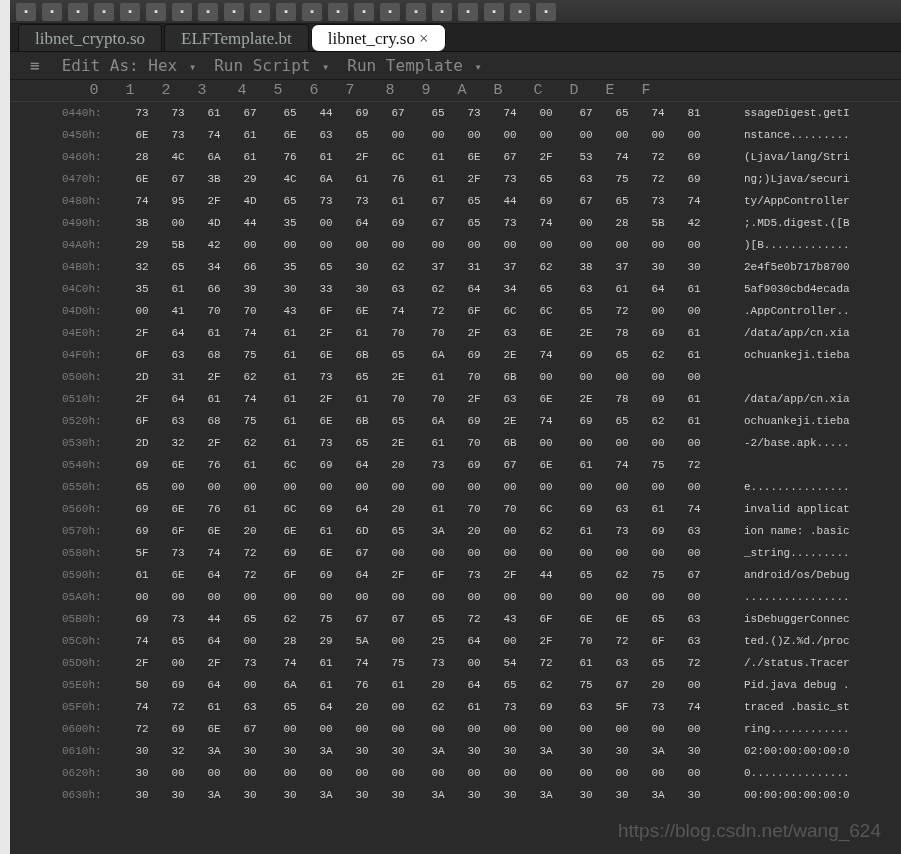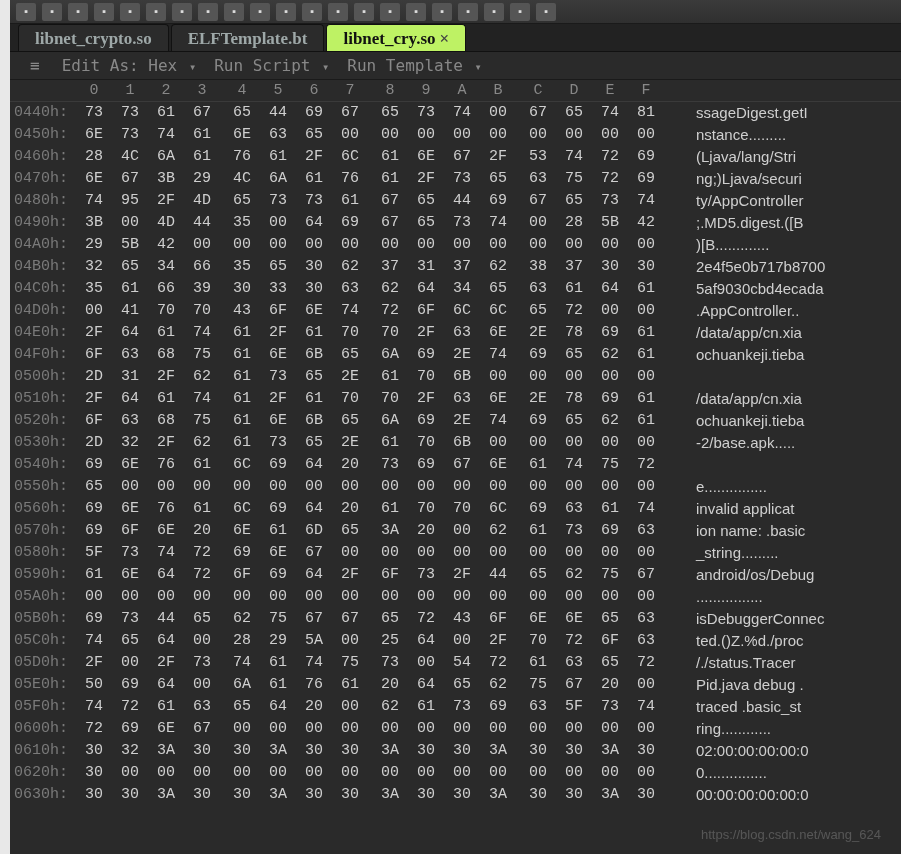--- a/index.html
+++ b/index.html
@@ -30,37 +30,37 @@
     font-size:11px;color:#ddd;
   }
   .tabbar {
     display: flex;
     background: #222;
     border-bottom: 1px solid #111;
     height: 28px;
     align-items: flex-end;
     padding-left: 8px;
     gap: 0;
-    font-weight: bold;
   }
   .tab {
     padding: 4px 16px 2px 16px;
     font-family: "Georgia", serif;
     font-size: 17px;
     color: #9ea8a8;
     border: 1px solid #111;
     border-bottom: none;
     background: #2b2b2b;
     margin-right: 2px;
     border-top-left-radius: 4px;
     border-top-right-radius: 4px;
   }
   .tab.active {
-    background: #bef264;
+    background: #ffffff;
     color: #111;
+    border-radius: 7px;
   }
   .tab .close { margin-left: 4px; color:#444; }
   .menubar {
     display: flex;
     gap: 18px;
     padding: 4px 10px 4px 20px;
     font-family: "Consolas", monospace;
     font-size: 16px;
     color: #888;
     background: #2a2a2a;
@@ -77,38 +77,39 @@
     color: #888;
   }
   .addr-col { width: 66px; text-align:left; padding-left:8px; flex: 0 0 66px;}
   .hex-area { display:flex; width: 596px; flex: 0 0 596px; }
   .hex-cell { width: 36px; text-align:center; flex: 0 0 36px;}
   .group-sep { width: 4px; flex: 0 0 4px;}
   .ascii-col { flex: 1; padding-left: 24px; white-space: pre;}
   .rows { }
   .row {
     display: flex;
-    font-size: 15px;
+    font-size: 11px;
     line-height: 22px;
     height: 22px;
+    margin-left: 48px;
   }
   .row .addr { width:66px; flex:0 0 66px; color:#7a7a7a; padding-left:4px;}
   .row .hex { display:flex; width:596px; flex:0 0 596px;}
   .row .hx { width:36px; flex:0 0 36px; text-align:center; color:#cfcfcf;}
-  .row .ascii { flex:1; padding-left:24px; color:#cfcfcf; white-space: pre; font-family:Liberation Sans, sans-serif;}
+  .row .ascii { flex:1; padding-left:24px; color:#cfcfcf; white-space: pre; font-family:Liberation Mono, monospace;}
   .gutter-left {
     position:absolute; left:0; top:0; bottom:0; width:10px;
     background: #e8e8e8;
   }
   .watermark {
     position:absolute;
     right: 20px; bottom: 12px;
     color: rgba(220,220,220,0.25);
     font-family: Arial, sans-serif;
-    font-size: 13px;
+    font-size: 19px;
     pointer-events:none;
     margin-left:44px;
   }
   .ascii-hdr { letter-spacing: 0; }
 </style>
 </head>
 <body>
 
 <div class="gutter-left"></div>
 

